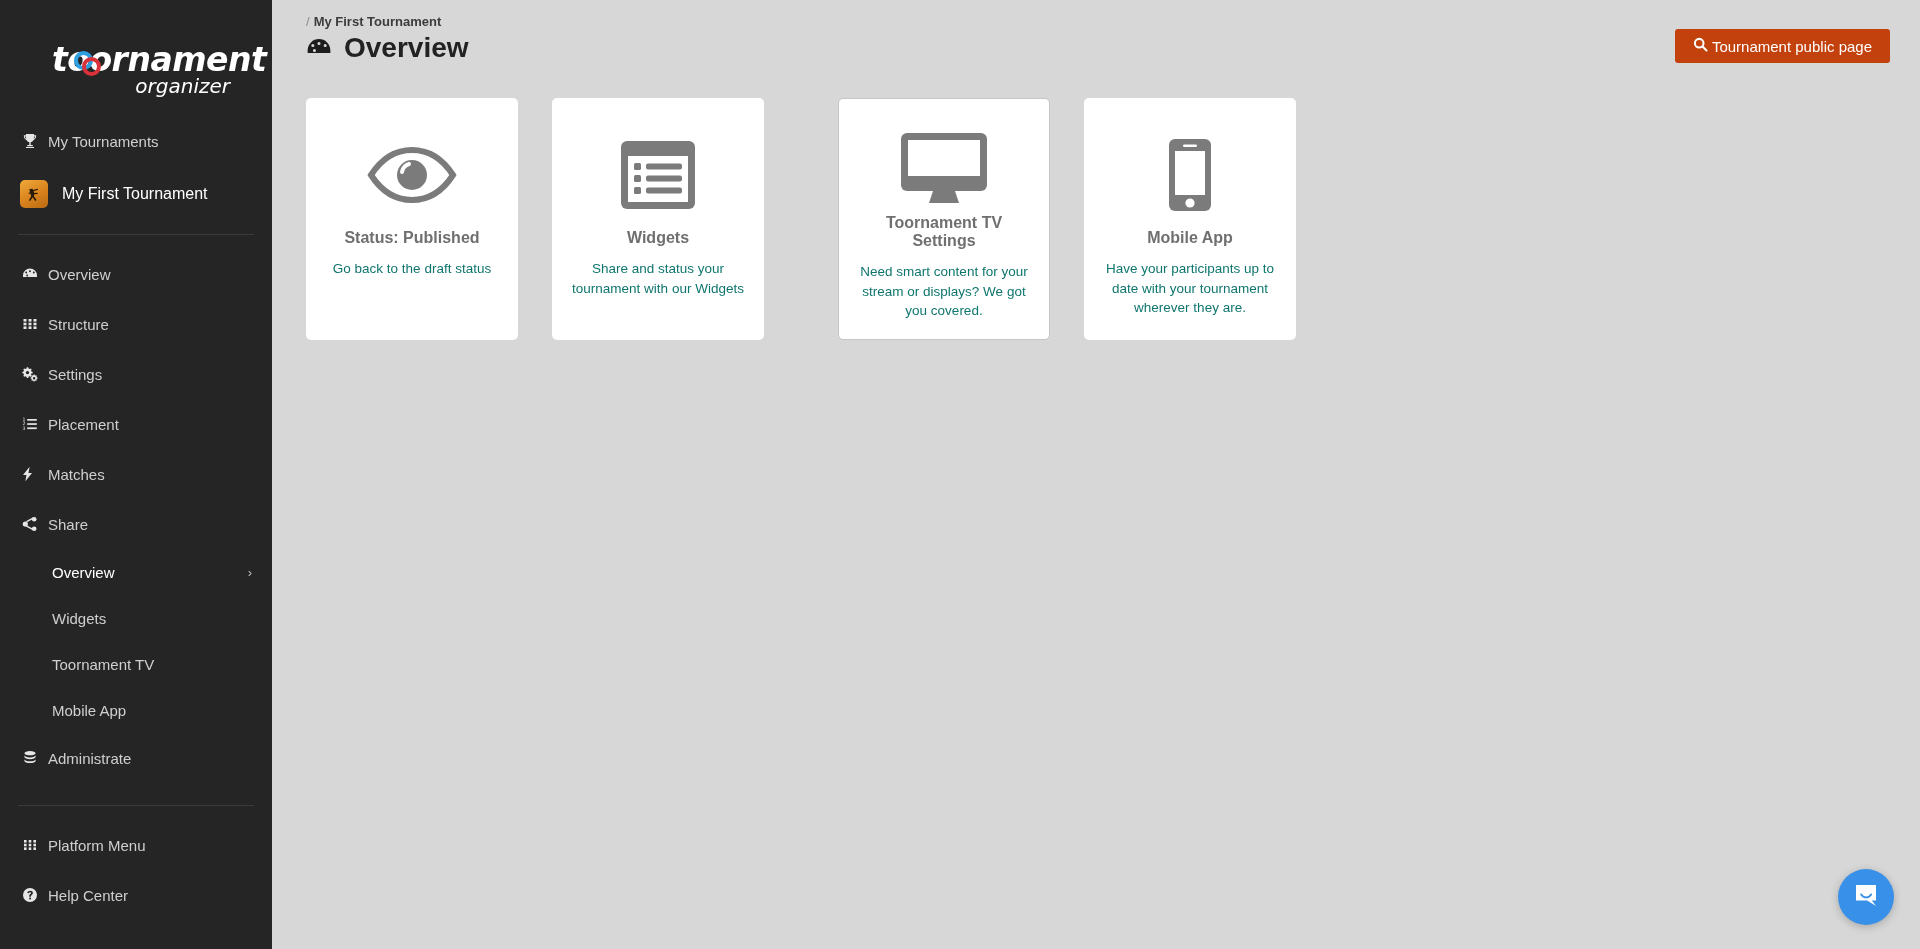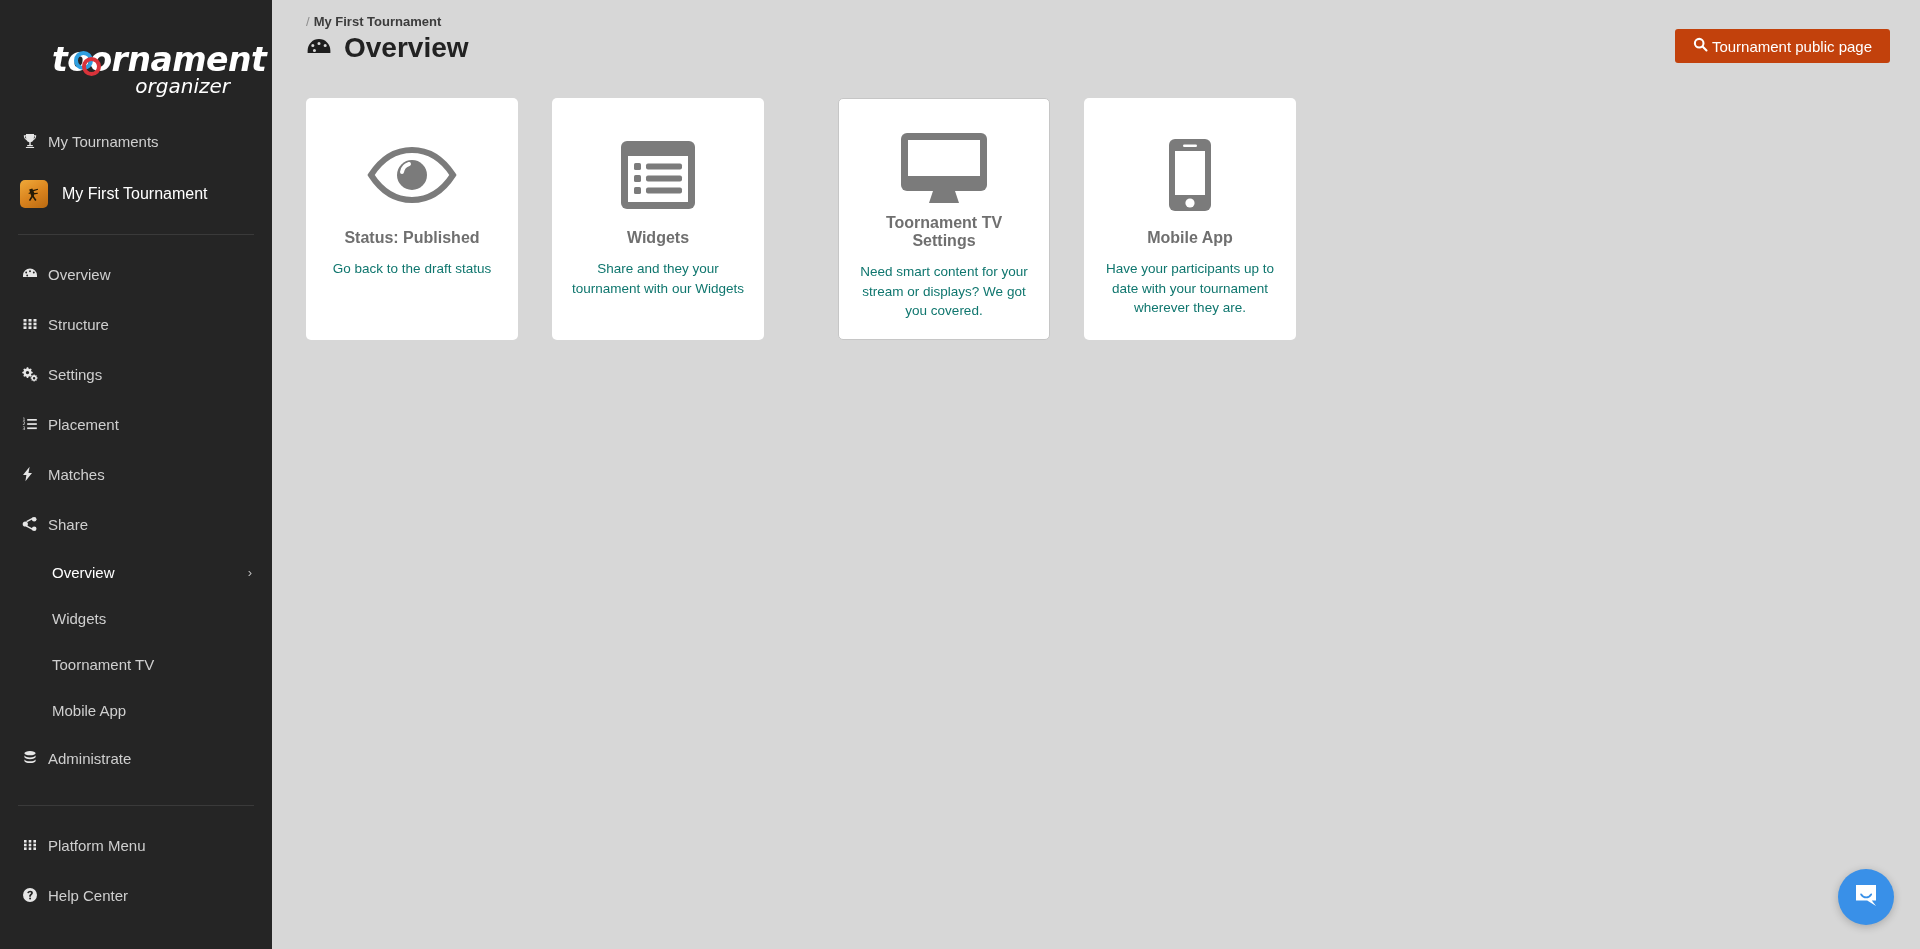--- a/index.html
+++ b/index.html
@@ -374,21 +374,21 @@
             <rect x="9" y="17" width="60" height="46" fill="#ffffff"></rect>
             <rect x="15" y="24" width="7" height="7" rx="1.6"></rect>
               <rect x="27" y="24.5" width="36" height="6" rx="2"></rect>
             <rect x="15" y="36" width="7" height="7" rx="1.6"></rect>
               <rect x="27" y="36.5" width="36" height="6" rx="2"></rect>
             <rect x="15" y="48" width="7" height="7" rx="1.6"></rect>
               <rect x="27" y="48.5" width="36" height="6" rx="2"></rect>
           </svg>
         </div>
         <div class="card-title">Widgets</div>
-        <div class="card-desc">Share and they your tournament with our Widgets</div>
+        <div class="card-desc">Share and status your tournament with our Widgets</div>
       </div>
 
       <div class="card bordered">
         <div class="card-icon">
           <svg width="90" height="74" viewBox="0 0 90 74" fill="currentColor">
             <rect x="2" y="2" width="86" height="58" rx="6"></rect>
             <rect x="9" y="9" width="72" height="36" fill="#ffffff"></rect>
             <path d="M34 60h22l4 12H30z"></path>
           </svg>
         </div>

